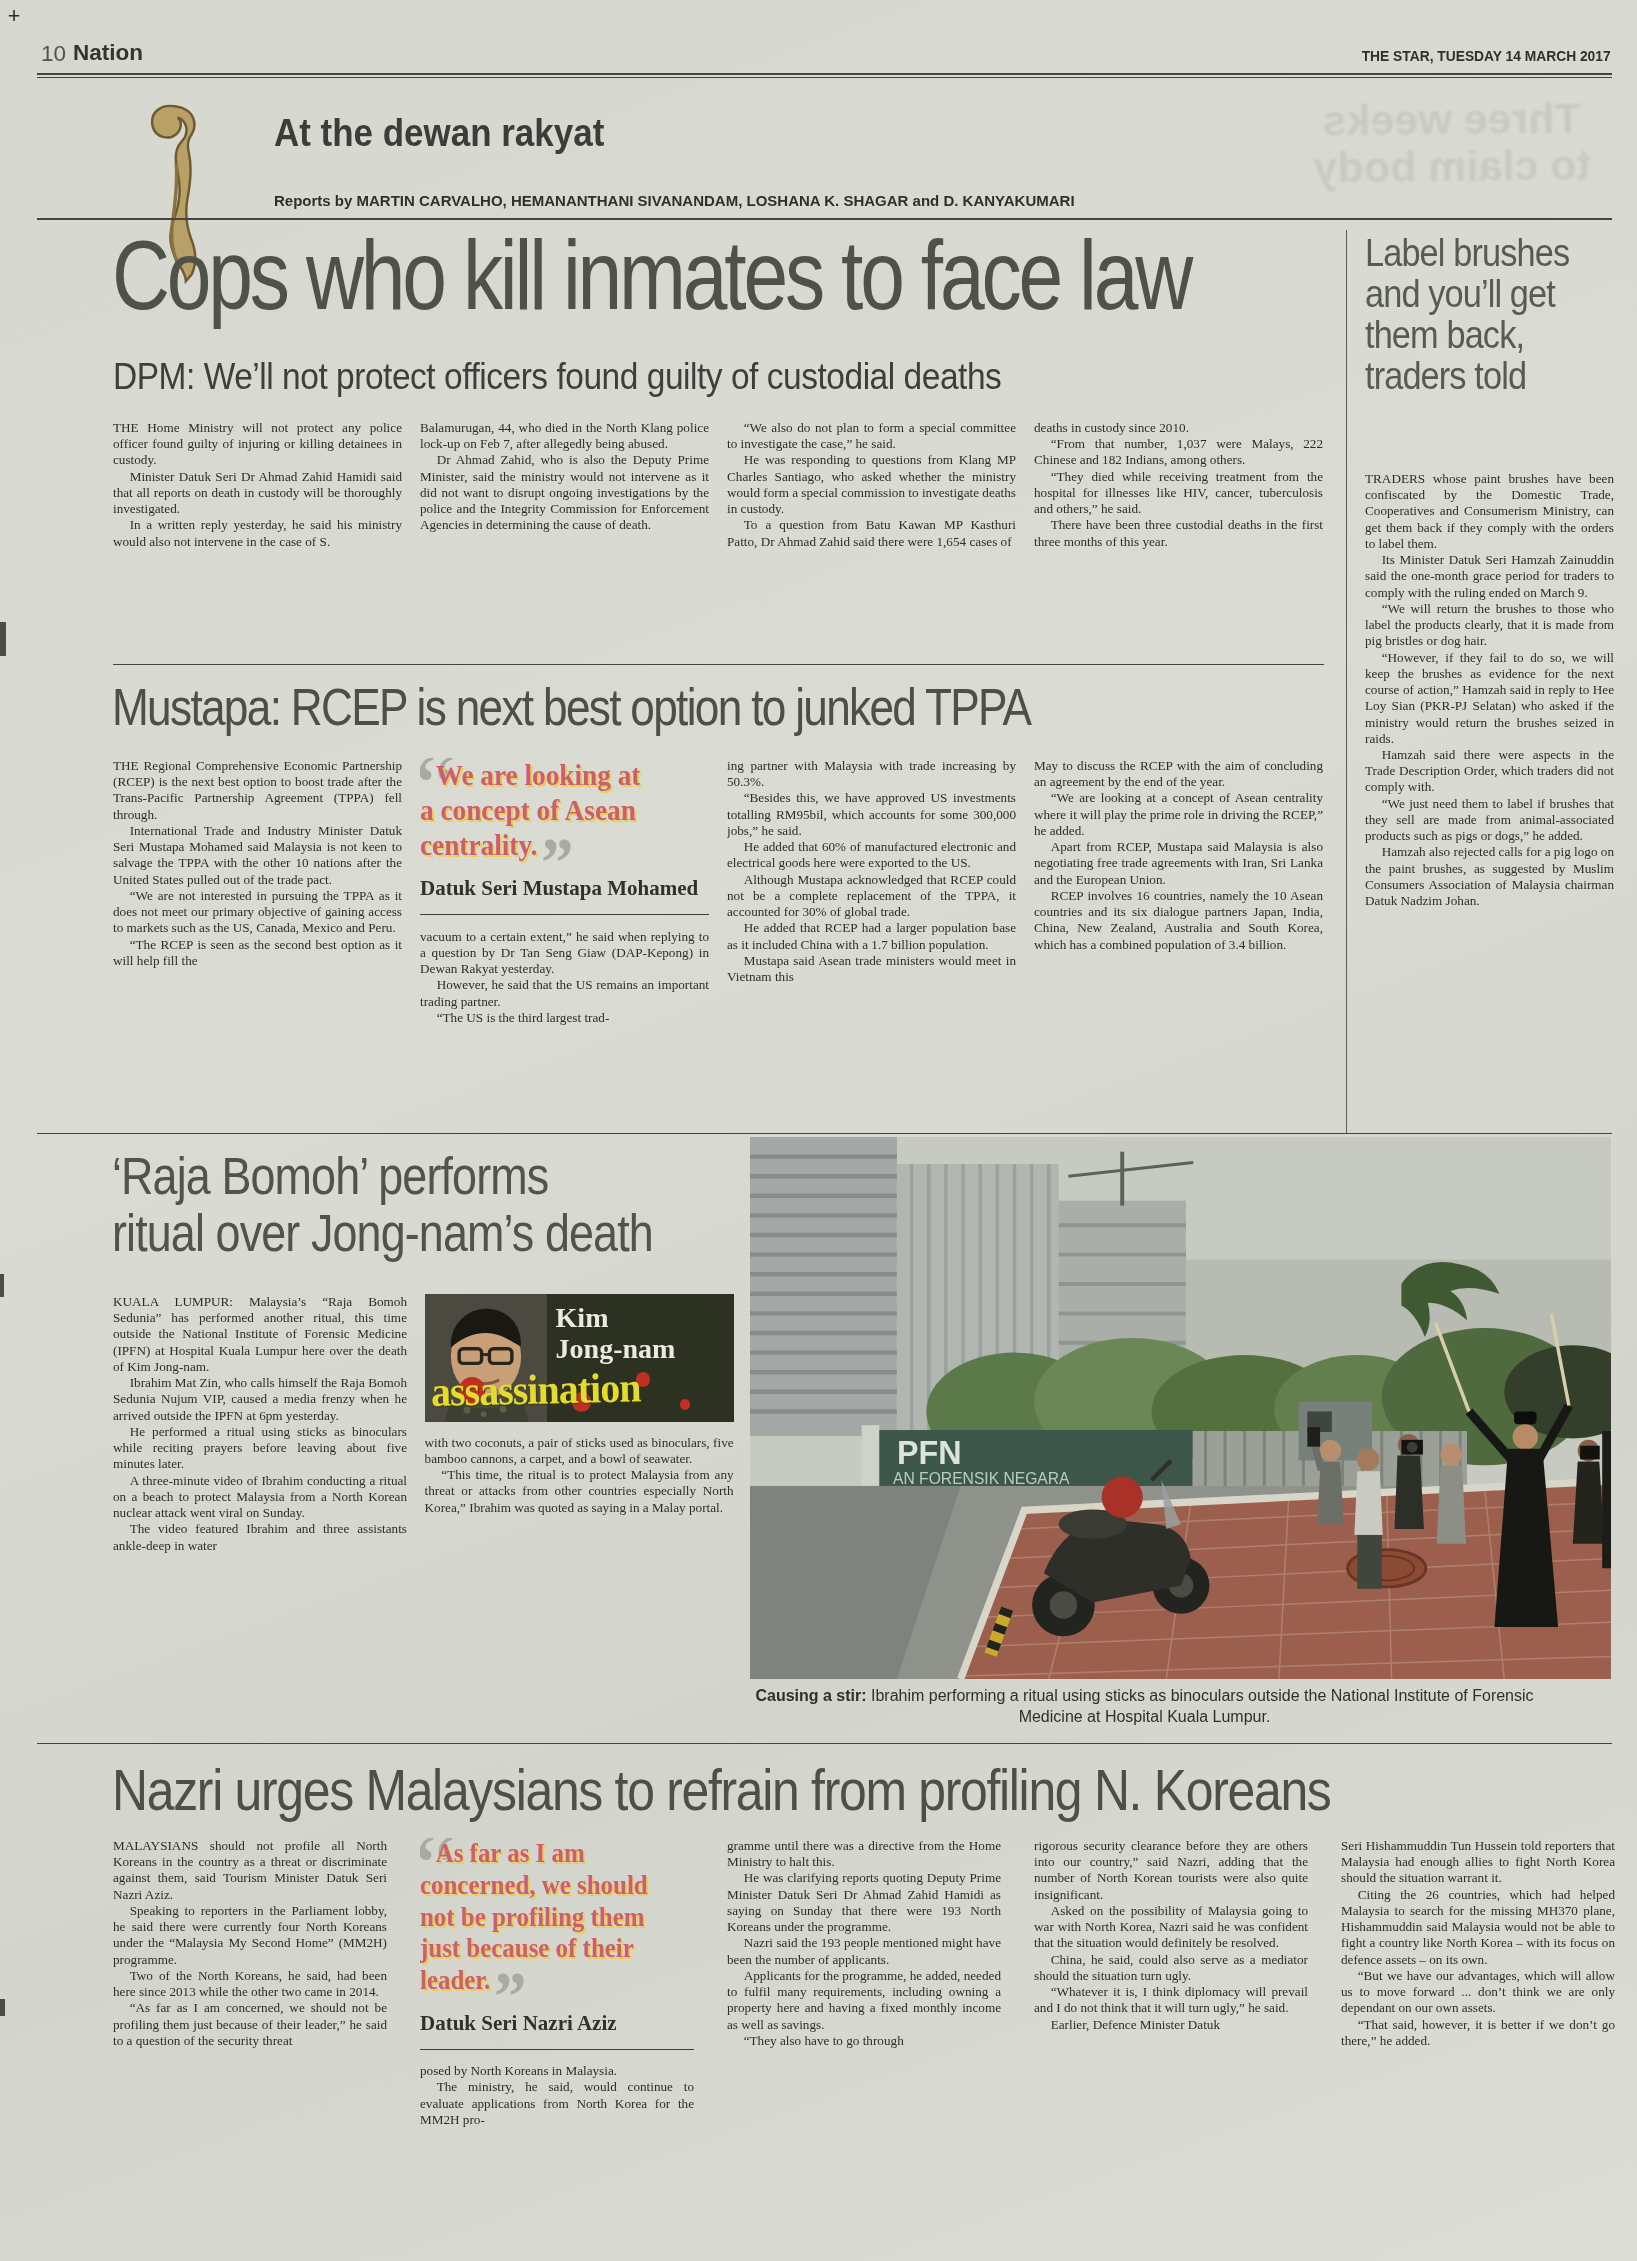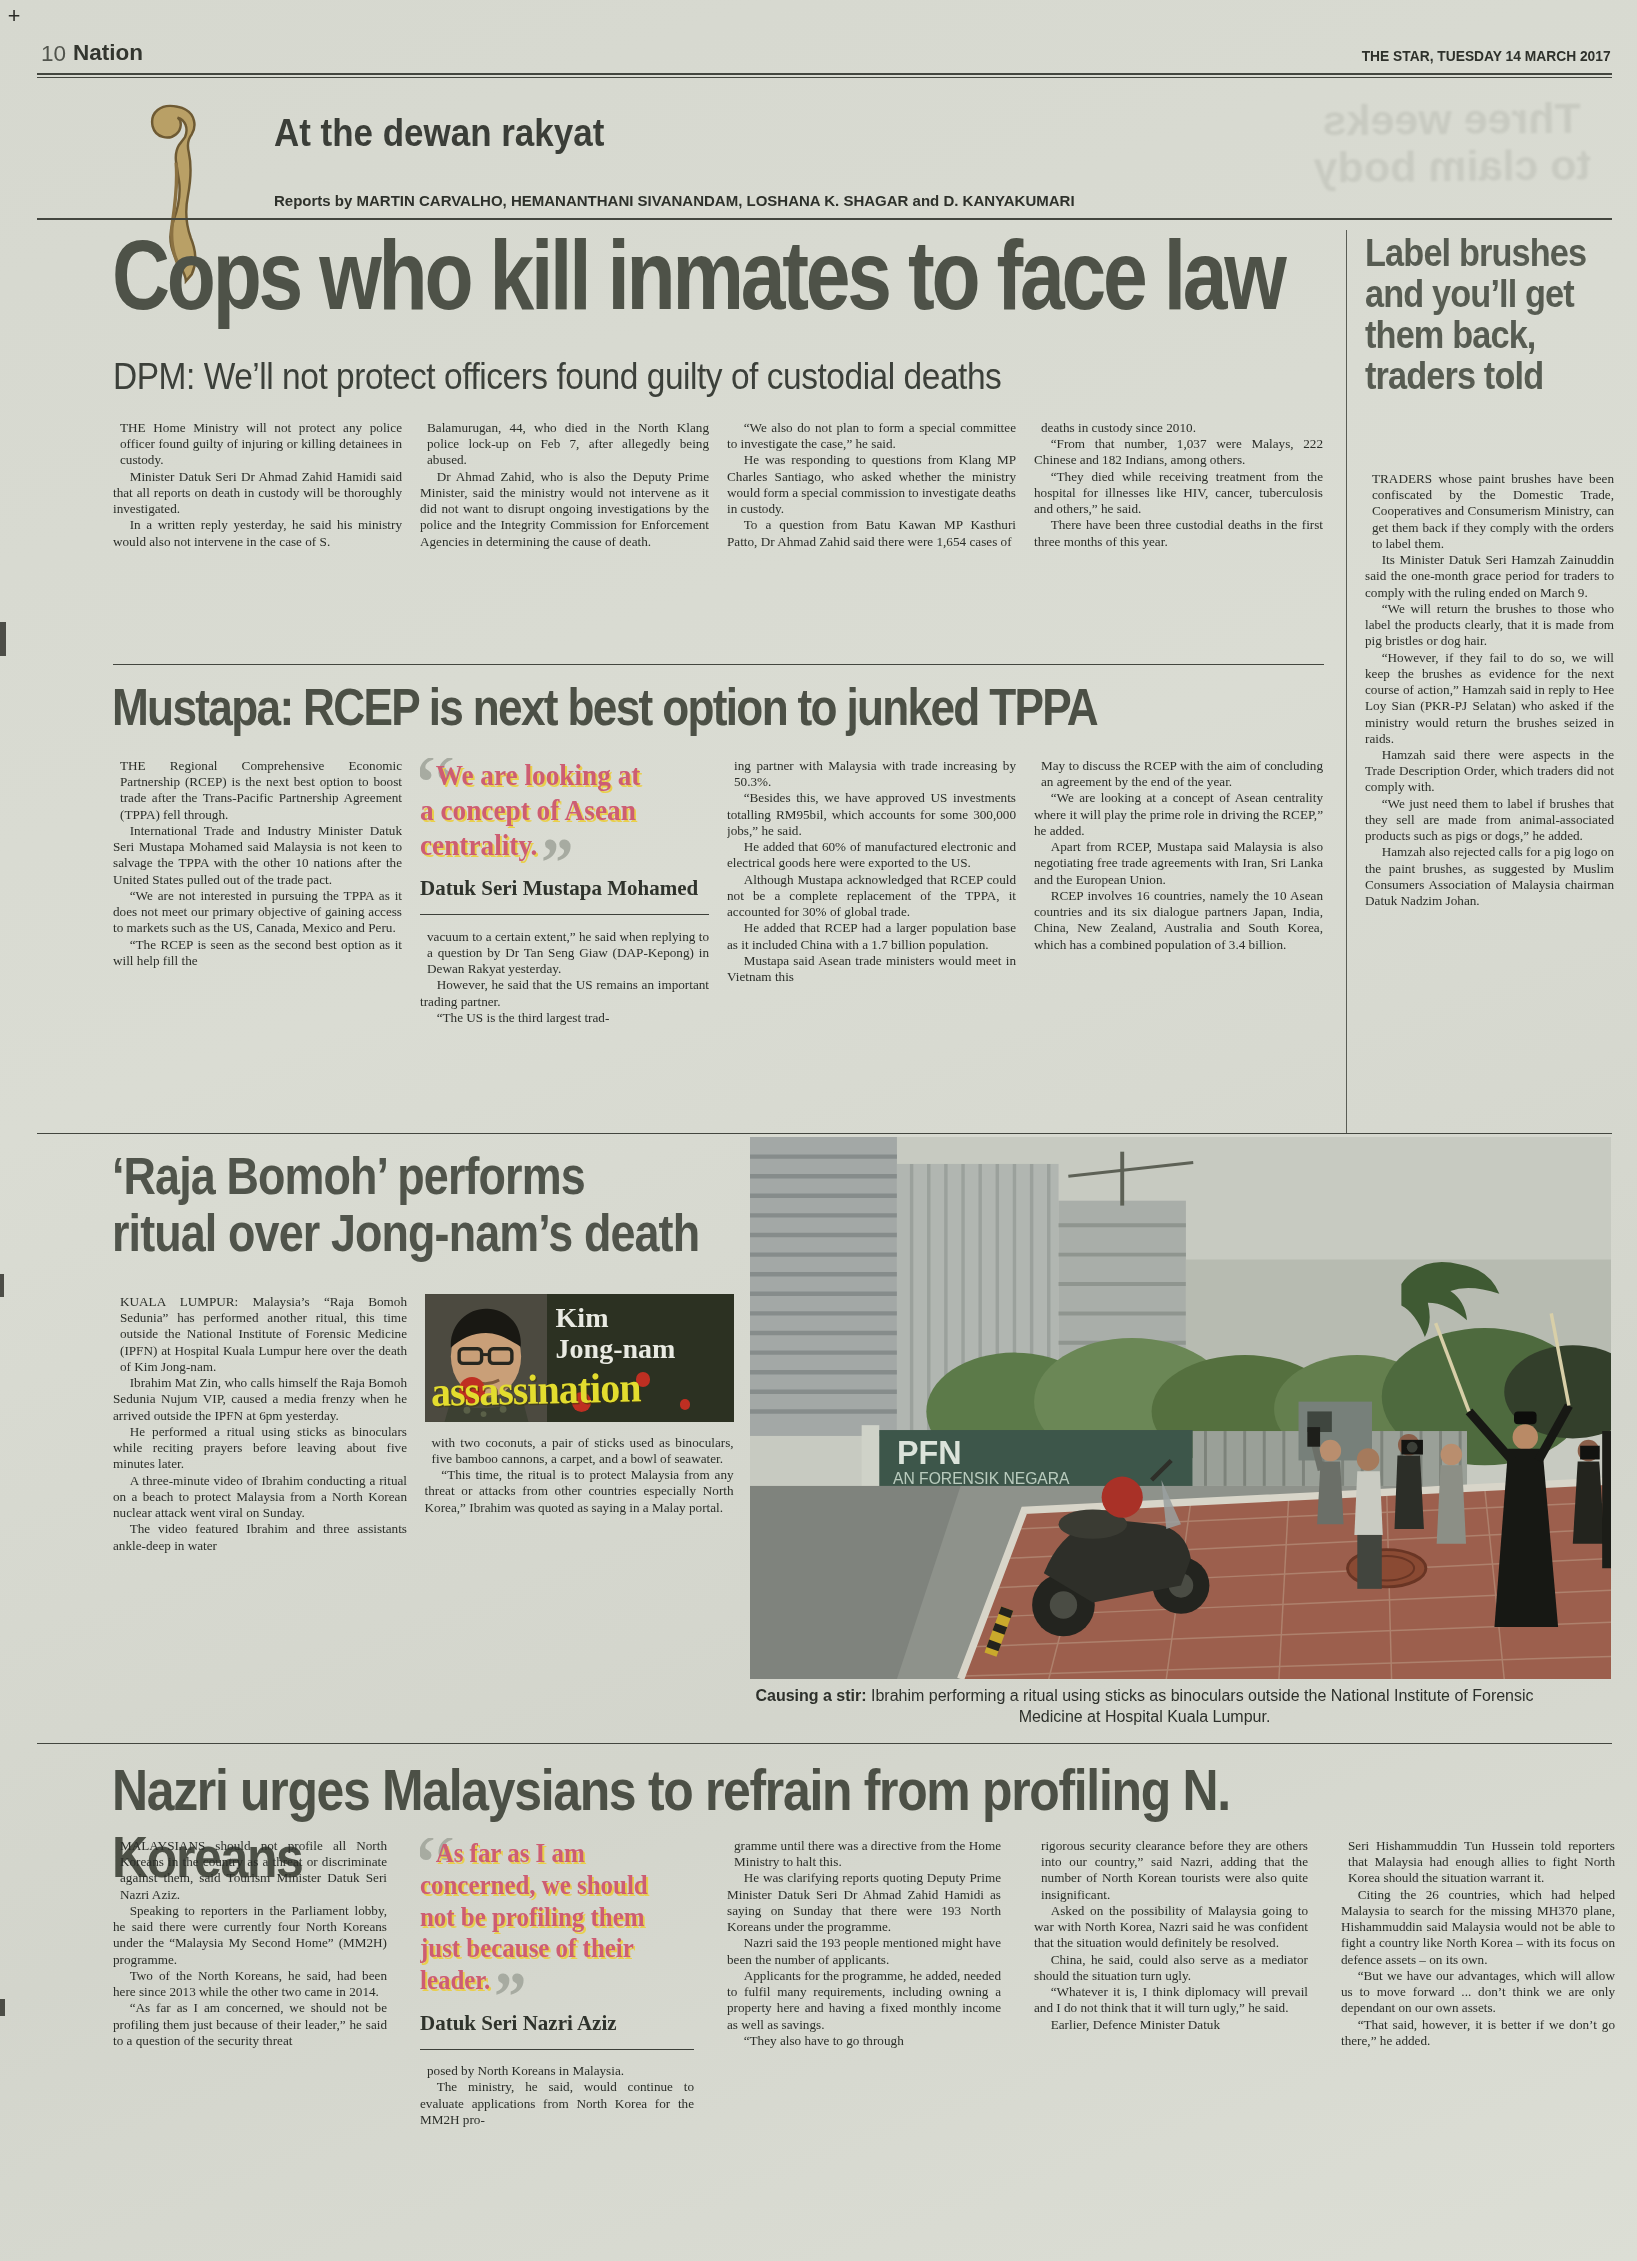--- a/index.html
+++ b/index.html
@@ -3,22 +3,22 @@
 <meta charset="utf-8">
 <style>
   html,body{margin:0;padding:0;background:#b9bbb2;}
   .page{position:relative;width:1638px;height:2261px;overflow:hidden;
         background:linear-gradient(160deg,#d6d8cf 0%,#dadcd3 40%,#d3d5cc 70%,#dcded5 100%);
         font-family:"Liberation Sans",sans-serif;color:#2b2e29;}
   
   .serif{font-family:"Liberation Serif",serif;font-size:13.2px;line-height:1.23;text-align:justify;color:#2b2e29;}
   .col{overflow:hidden;}
   .col p{margin:0;text-indent:16.7px;}
-  .col.start p:first-child,.col.cont p:first-child{text-indent:0;margin-left:7px;}
-  .hl{font-weight:700;color:#4e5248;margin:0;}
+  .col.start p:first-child,.col.cont p:first-child{text-indent:0;}
+  .hl{font-weight:400;color:#4e5248;margin:0;}
   .cnd{display:inline-block;transform-origin:0 0;white-space:pre-line;}
   .rule{position:absolute;background:#43463f;}
   
   .mast-num{position:absolute;left:41px;top:41px;font-size:22.5px;font-weight:400;color:#51544d;}
   .mast-section{position:absolute;left:73px;top:40px;font-size:22.5px;font-weight:700;color:#33362f;}
   .mast-date{position:absolute;right:27px;top:47px;font-size:15px;font-weight:700;color:#2e312b;
              transform:scaleX(.92);transform-origin:100% 0;}
   
   .kicker-title{position:absolute;left:274px;top:112px;font-size:38px;font-weight:700;color:#3b3e38;}
   .kicker-title .cnd{transform:scaleX(.92);}

